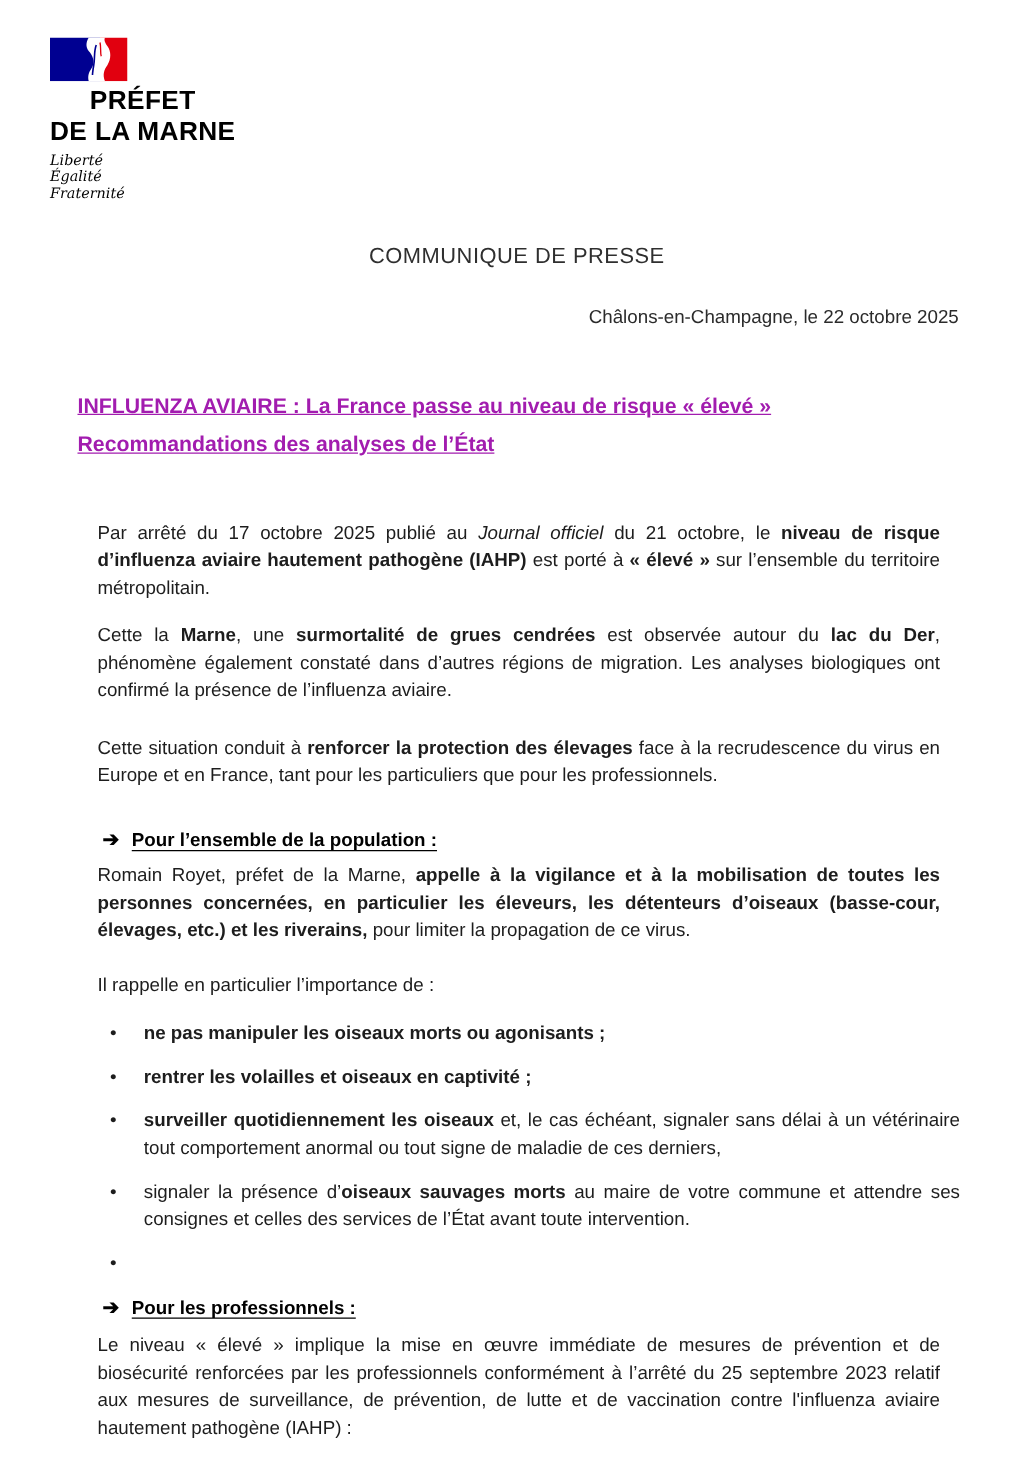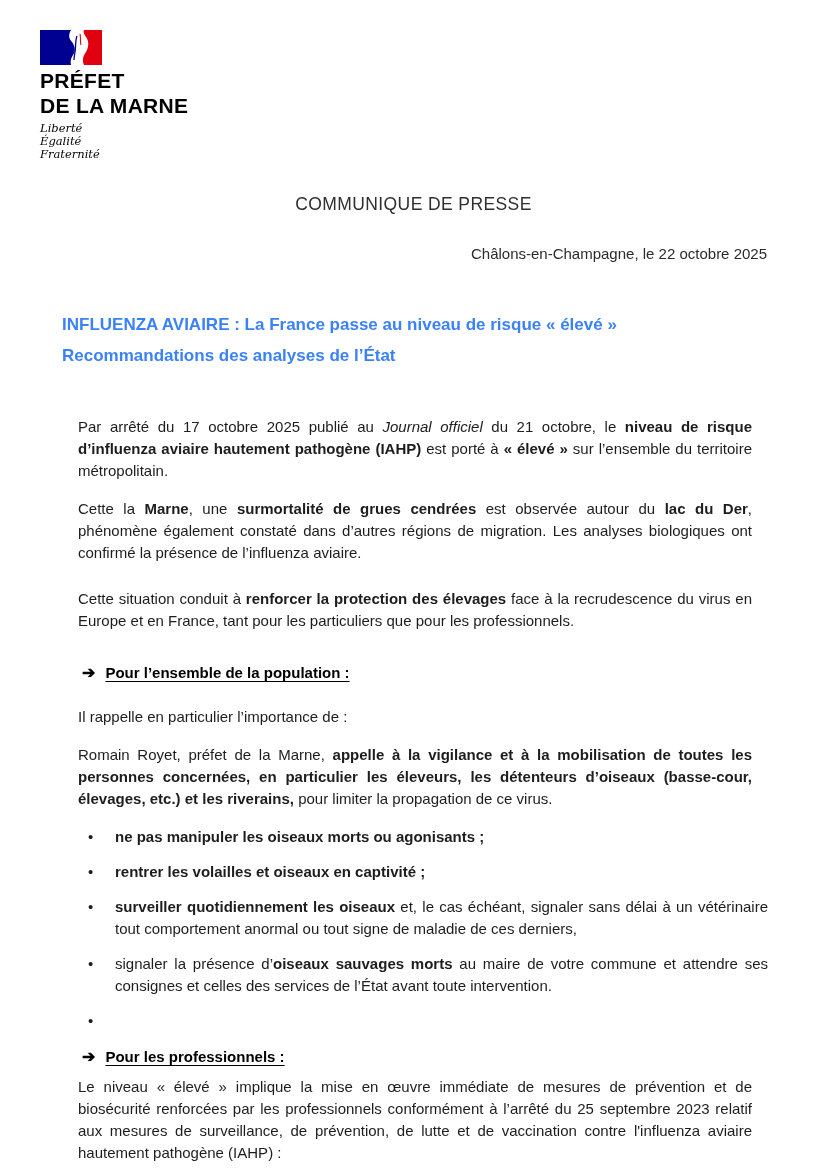--- a/index.html
+++ b/index.html
@@ -7,27 +7,27 @@
     position:relative;
     width:827px;height:1169px;
     background:#ffffff;
     font-family:"Liberation Sans",sans-serif;
     color:#1d1d1d;
     overflow:hidden;
   }
   
   .logo{position:absolute;left:40px;top:30px;}
   .flag{display:block;width:62px;height:35px;}
-  .agency{margin-top:3px;font-weight:bold;font-size:21px;line-height:25px;color:#000;letter-spacing:.3px;}
+  .agency{margin-top:3px;font-weight:bold;font-size:21px;line-height:25px;color:#000;letter-spacing:.3px;text-align:center;}
   .motto{margin-top:4px;font-family:"DejaVu Serif",serif;font-style:italic;font-size:11.5px;line-height:13px;color:#000;}
   
   .press-title{position:absolute;left:0;top:194px;width:100%;text-align:center;font-size:17.5px;letter-spacing:.4px;color:#2f2f2f;}
   .dateline{position:absolute;right:60px;top:245px;font-size:15px;color:#2b2b2b;}
   
-  .headline{position:absolute;left:62px;top:309px;width:706px;font-weight:bold;font-size:17px;line-height:31px;color:#3b82f6;}
+  .headline{position:absolute;left:62px;top:309px;width:706px;font-weight:bold;font-size:17px;line-height:31px;color:#a21caf;text-decoration:underline;}
   
   .body{position:absolute;left:62px;top:400px;width:706px;font-size:15px;line-height:22px;}
   .para{text-align:justify;margin:16px;}
   .gap24{margin-top:24px;}
   .gap30{margin-top:30px;}
   .gap6{margin-top:6px;}
   .gap22{margin-top:22px;}
   .gap8{margin-top:8px;}
   .gap14{margin-top:14px;}
   .section-head{display:flex;align-items:baseline;gap:10px;padding-left:20px;font-weight:bold;color:#000;}
@@ -76,23 +76,23 @@
     <p class="para"><span>Par arrêté du 17 octobre 2025 publié au </span><span class="i">Journal officiel</span><span> du 21 octobre, le </span><span class="b">niveau de risque d’influenza aviaire hautement pathogène (IAHP)</span><span> est porté à </span><span class="b">« élevé »</span><span> sur l’ensemble du territoire métropolitain.</span></p>
     <p class="para"><span>Cette la </span><span class="b">Marne</span><span>, une </span><span class="b">surmortalité de grues cendrées</span><span> est observée autour du </span><span class="b">lac du Der</span><span>, phénomène également constaté dans d’autres régions de migration. Les analyses biologiques ont confirmé la présence de l’influenza aviaire.</span></p>
 
     <p class="para gap24"><span>Cette situation conduit à </span><span class="b">renforcer la protection des élevages</span><span> face à la recrudescence du virus en Europe et en France, tant pour les particuliers que pour les professionnels.</span></p>
 
     <div class="section-head gap30">
       <span class="arrow">➔</span>
       <span class="label">Pour l’ensemble de la population :</span>
     </div>
 
+    <p class="para gap6"><span>Romain Royet, préfet de la Marne, </span><span class="b">appelle à la vigilance et à la mobilisation de toutes les personnes concernées, en particulier les éleveurs, les détenteurs d’oiseaux (basse-cour, élevages, etc.) et les riverains,</span><span> pour limiter la propagation de ce virus.</span></p>
+
     <p class="para gap22"><span>Il rappelle en particulier l’importance de :</span></p>
-
-    <p class="para gap6"><span>Romain Royet, préfet de la Marne, </span><span class="b">appelle à la vigilance et à la mobilisation de toutes les personnes concernées, en particulier les éleveurs, les détenteurs d’oiseaux (basse-cour, élevages, etc.) et les riverains,</span><span> pour limiter la propagation de ce virus.</span></p>
 
     <ul class="bullets gap8">
       <li>
         <span class="marker">•</span>
         <span><span class="b">ne pas manipuler les oiseaux morts ou agonisants ;</span></span>
       </li>
       <li>
         <span class="marker">•</span>
         <span><span class="b">rentrer les volailles et oiseaux en captivité ;</span></span>
       </li>

